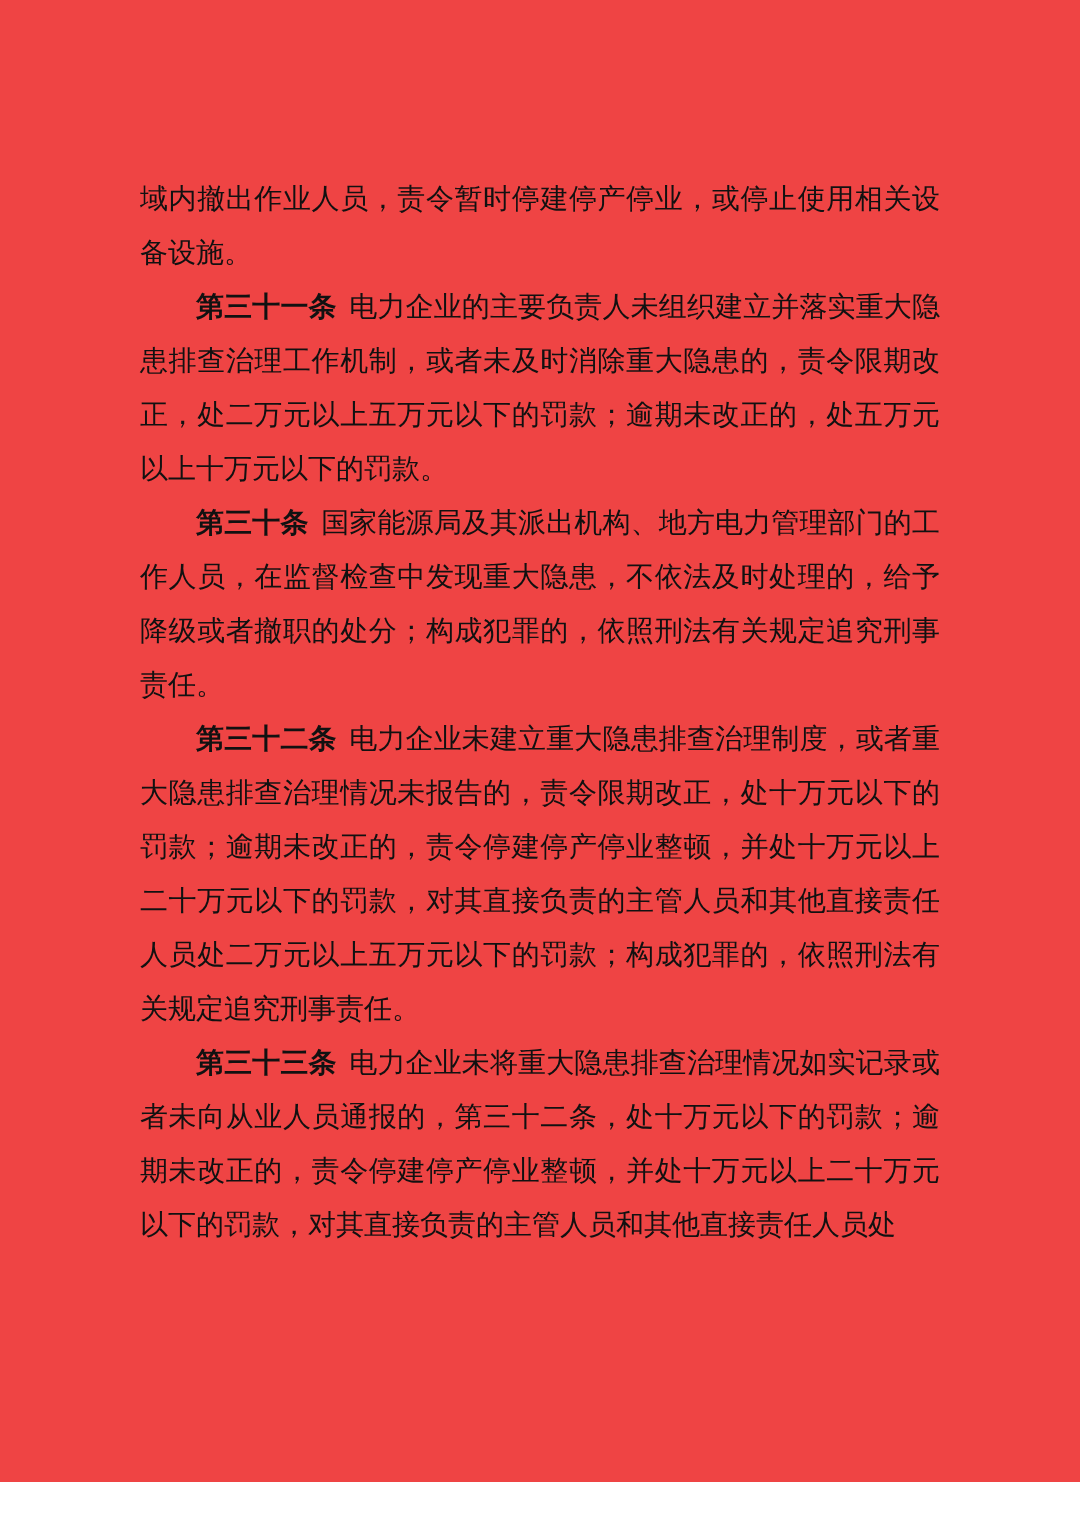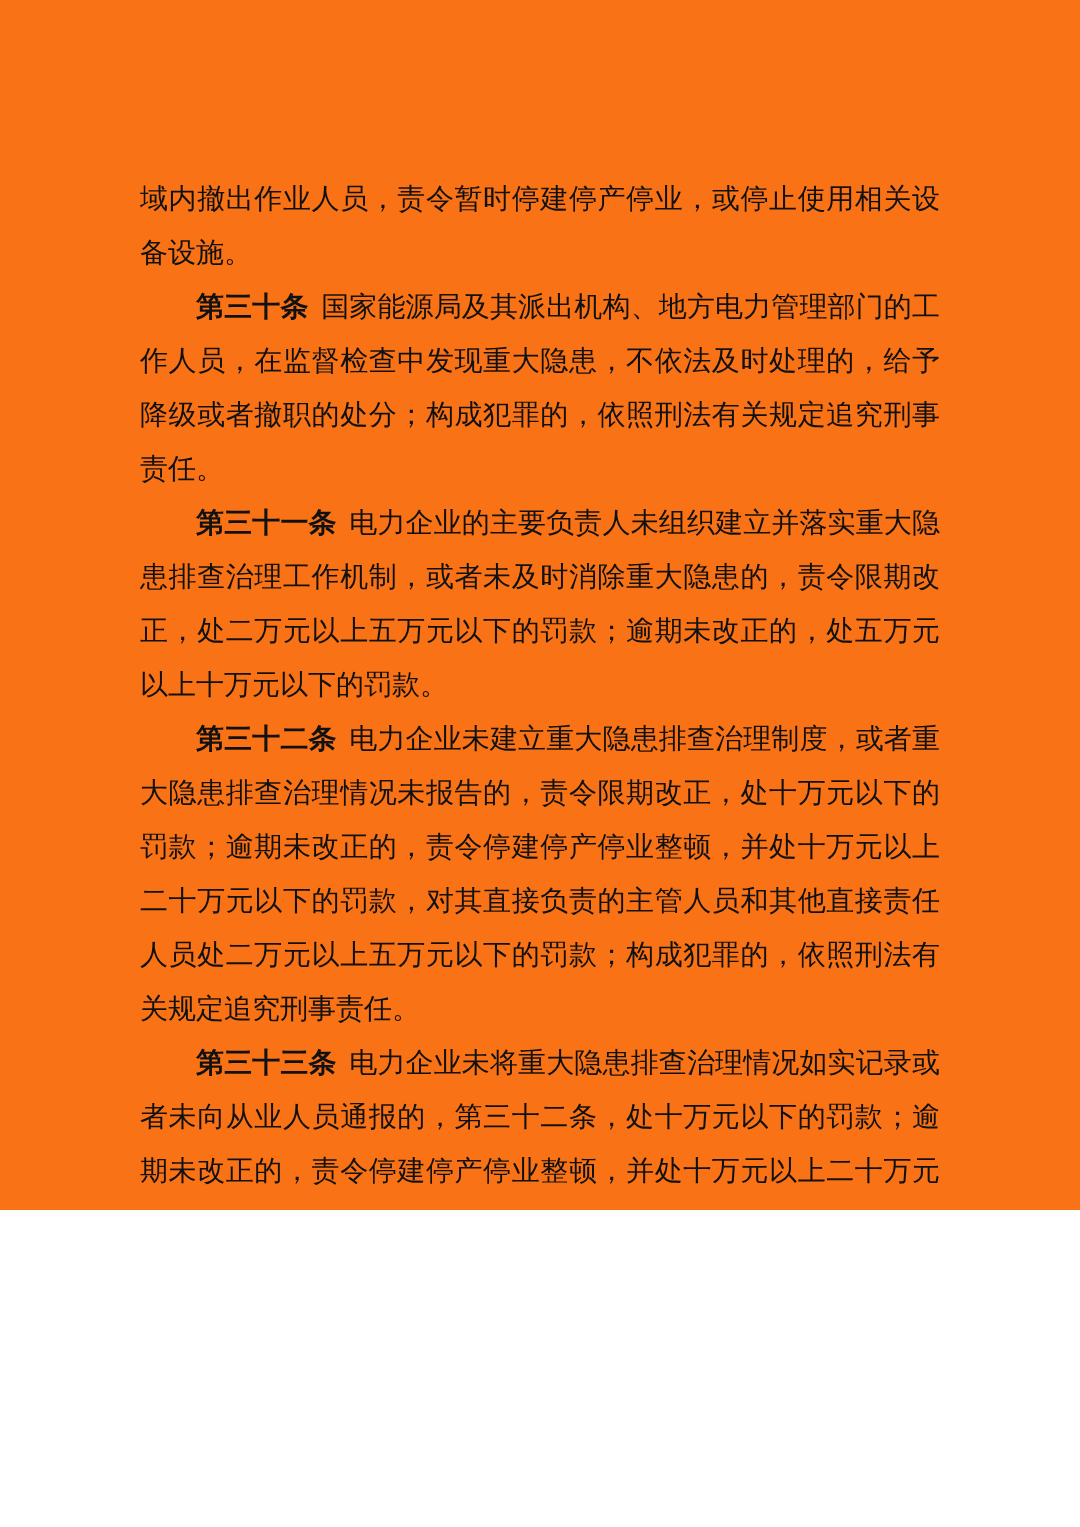--- a/index.html
+++ b/index.html
@@ -3,22 +3,22 @@
 <meta charset="utf-8">
 <style>
   html, body {
     margin: 0;
     padding: 0;
     background: #ffffff;
   }
   .page {
     position: relative;
     width: 1080px;
-    height: 1210px;
-    background: #f97316;
+    height: 1482px;
+    background: #ef4444;
     overflow: hidden;
     font-family: "DejaVu Serif", "Liberation Serif", serif;
     color: #111111;
   }
   .content {
     position: absolute;
     left: 140px;
     top: 172px;
     width: 800px;
   }
@@ -51,22 +51,22 @@
 </style>
 </head>
 <body>
 
 <div class="page">
   <div class="content">
 
     <p class="body-para">域内撤出作业人员，责令暂时停建停产停业，或停止使用相关设备设施。</p>
 
 
+    <p class="body-para indented"><span class="article-label">第三十一条</span><span>电力企业的主要负责人未组织建立并落实重大隐患排查治理工作机制，或者未及时消除重大隐患的，责令限期改正，处二万元以上五万元以下的罚款；逾期未改正的，处五万元以上十万元以下的罚款。</span></p>
+
     <p class="body-para indented"><span class="article-label">第三十条</span><span>国家能源局及其派出机构、地方电力管理部门的工作人员，在监督检查中发现重大隐患，不依法及时处理的，给予降级或者撤职的处分；构成犯罪的，依照刑法有关规定追究刑事责任。</span></p>
-
-    <p class="body-para indented"><span class="article-label">第三十一条</span><span>电力企业的主要负责人未组织建立并落实重大隐患排查治理工作机制，或者未及时消除重大隐患的，责令限期改正，处二万元以上五万元以下的罚款；逾期未改正的，处五万元以上十万元以下的罚款。</span></p>
 
     <p class="body-para indented"><span class="article-label">第三十二条</span><span>电力企业未建立重大隐患排查治理制度，或者重大隐患排查治理情况未报告的，责令限期改正，处十万元以下的罚款；逾期未改正的，责令停建停产停业整顿，并处十万元以上二十万元以下的罚款，对其直接负责的主管人员和其他直接责任人员处二万元以上五万元以下的罚款；构成犯罪的，依照刑法有关规定追究刑事责任。</span></p>
 
     <p class="body-para indented"><span class="article-label">第三十三条</span><span>电力企业未将重大隐患排查治理情况如实记录或者未向从业人员通报的，第三十二条，处十万元以下的罚款；逾期未改正的，责令停建停产停业整顿，并处十万元以上二十万元以下的罚款，对其直接负责的主管人员和其他直接责任人员处</span></p>
 
   </div>
 </div>
 
 </body></html>

